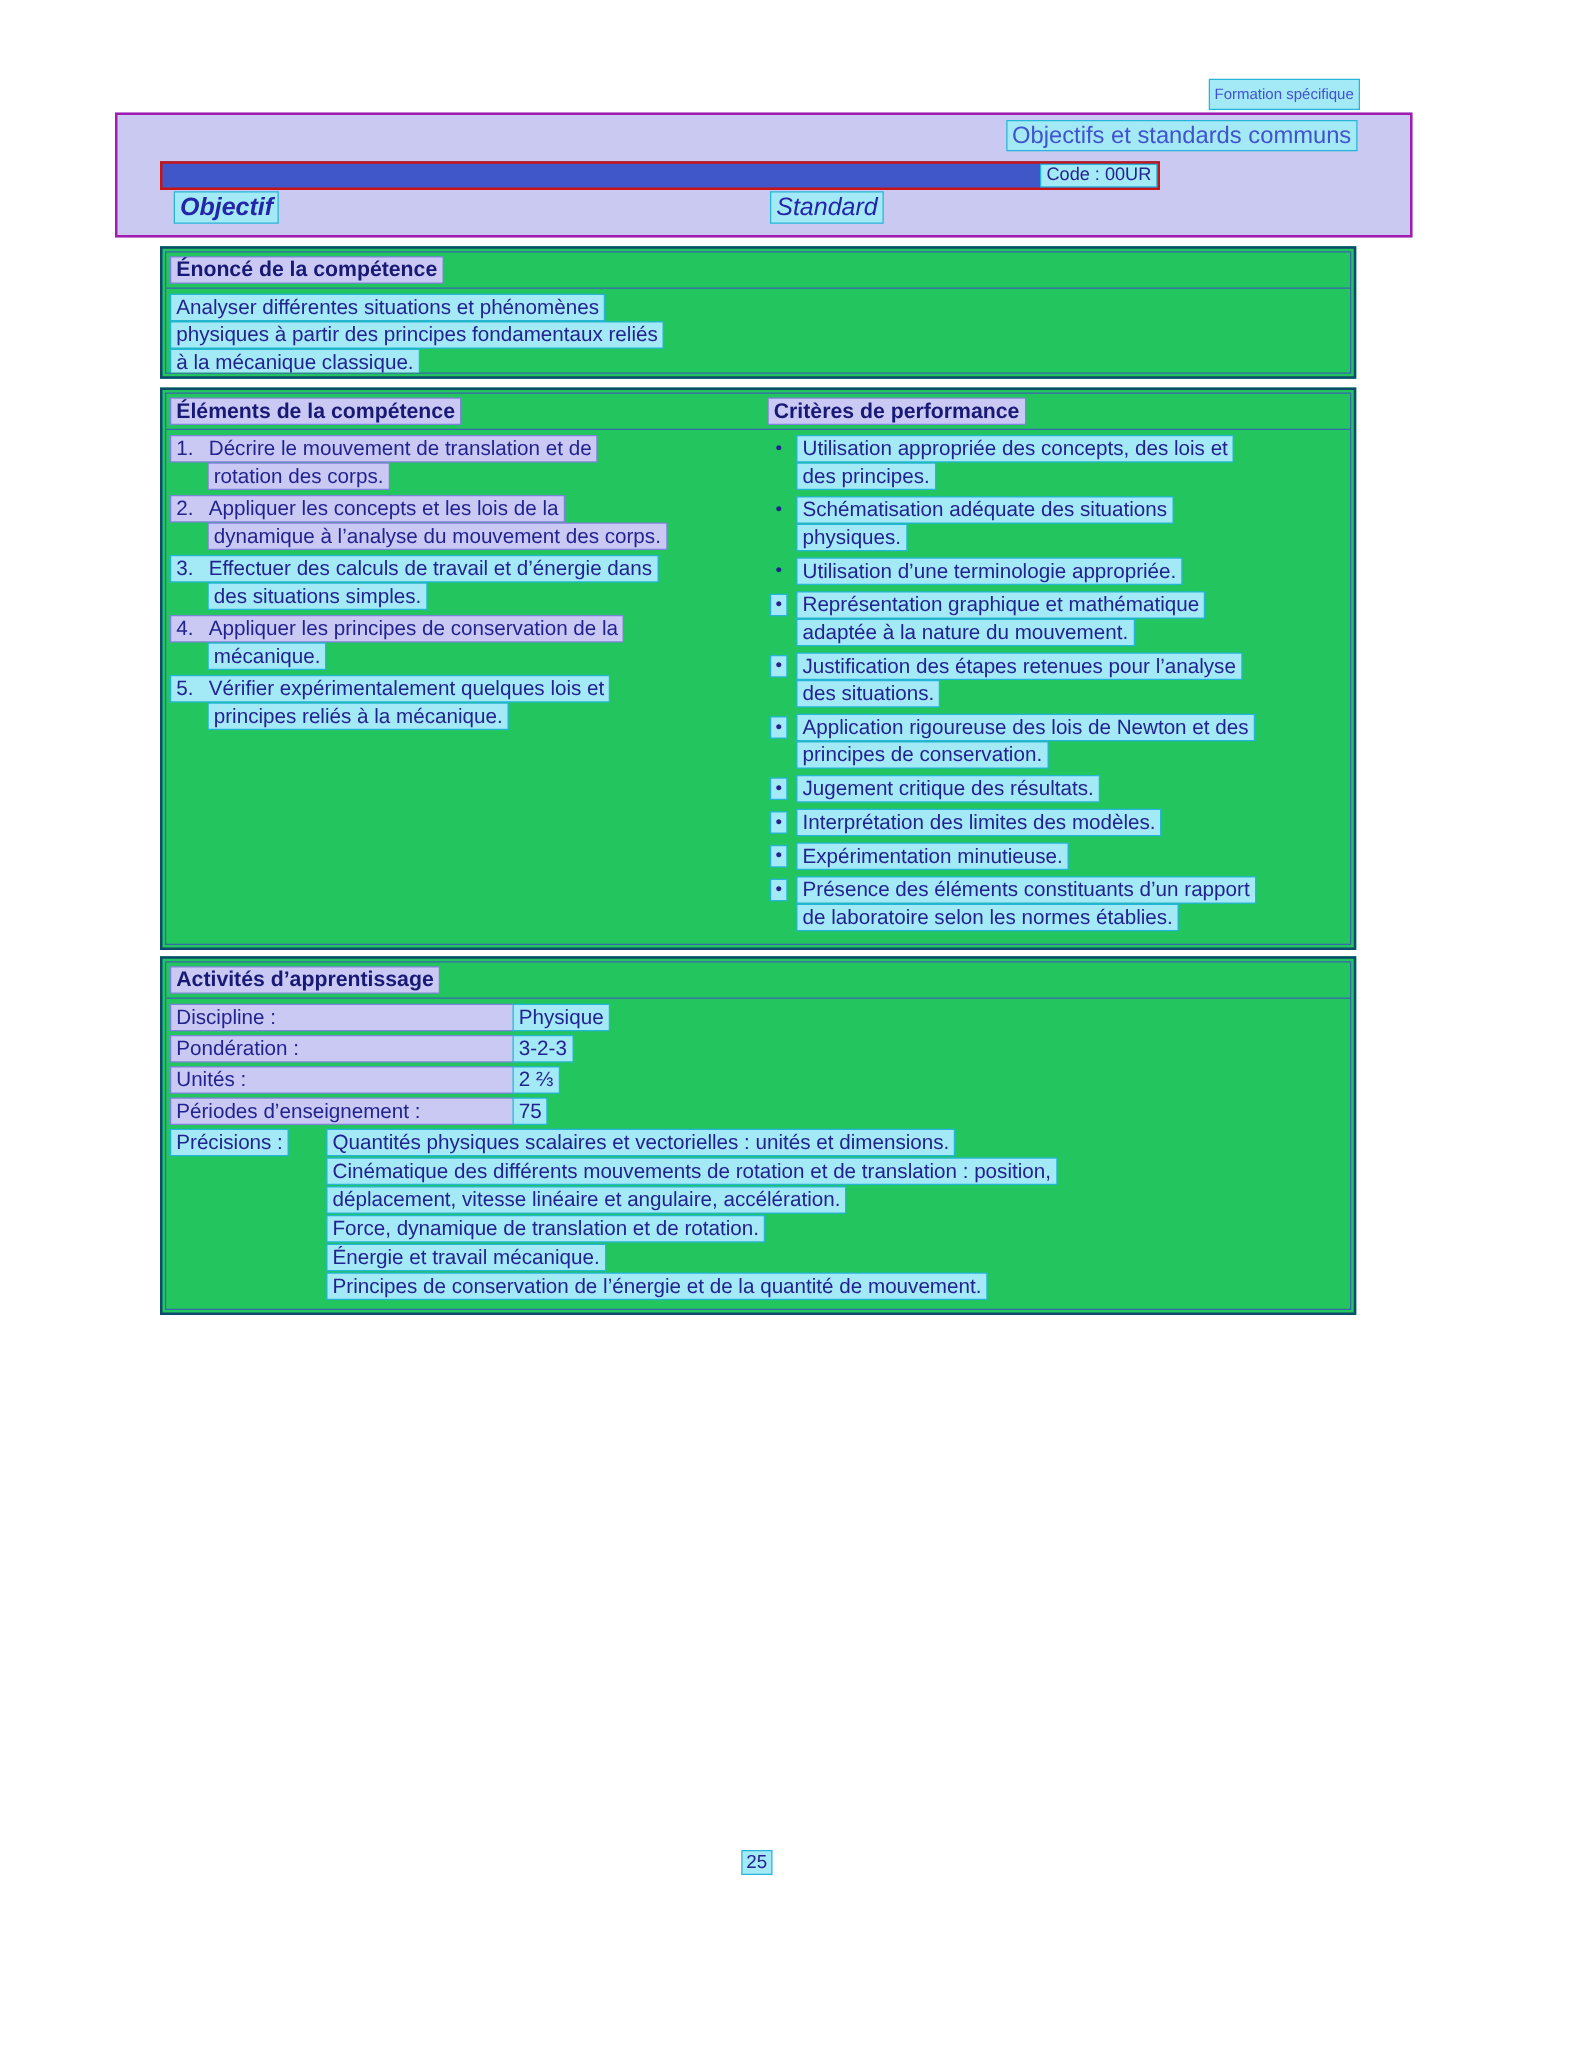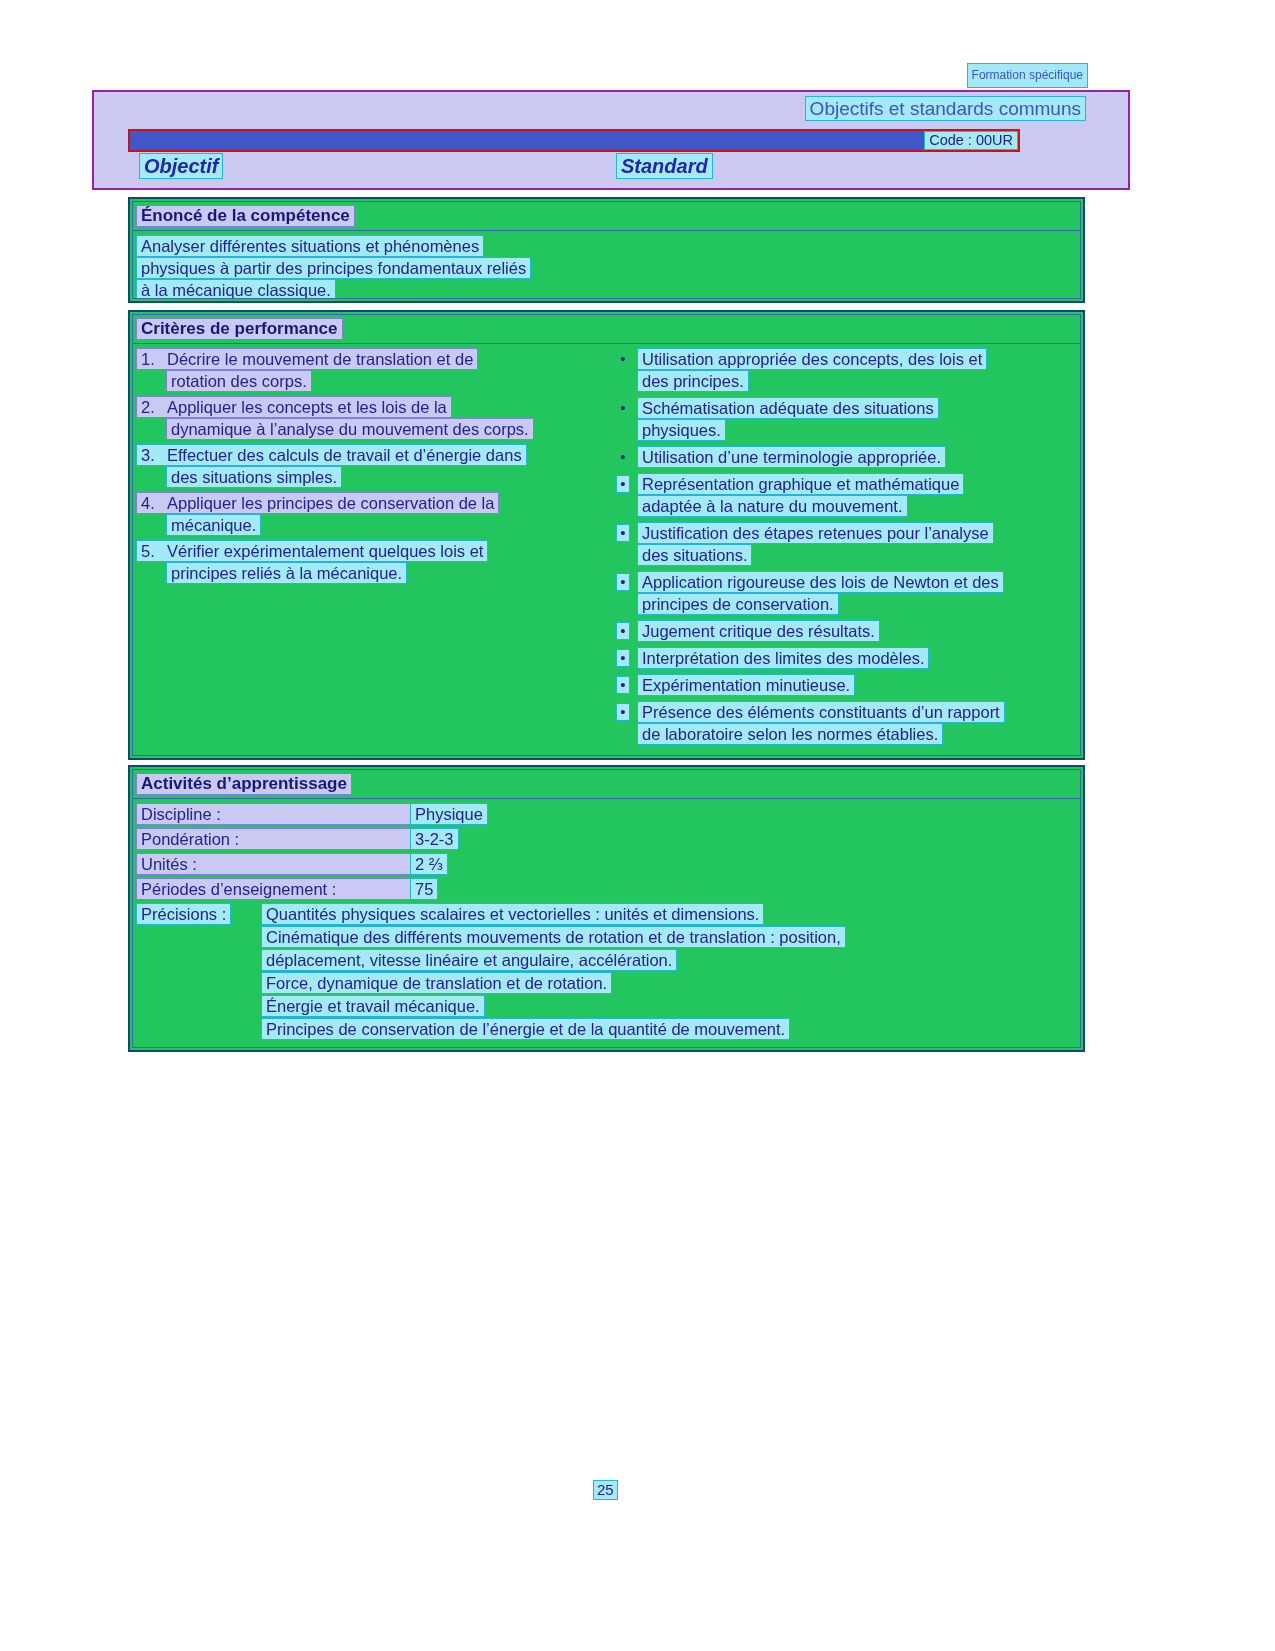--- a/index.html
+++ b/index.html
@@ -13,26 +13,26 @@
   .cy{background:#a4e9f6;box-shadow:0 0 0 1px #25b5d8;}
   .lav{background:#c9c9f4;box-shadow:0 0 0 1px #8080dd;}
 
   .kicker{position:absolute;top:64px;right:188px;font-size:12px;color:#4052cc;}
   .kicker .hl{line-height:21px;}
 
   .panel{position:absolute;left:92px;top:90px;width:1038px;height:100px;
     background:#c9c9f2;border:2px solid #a21caf;box-sizing:border-box;}
   .subtitle{position:absolute;top:5px;right:43px;font-size:19px;color:#4052cc;}
   .subtitle .hl{line-height:21px;}
-  .banner{position:absolute;left:34px;top:37px;width:892px;height:23px;
+  .banner{position:absolute;left:34px;top:37px;width:800px;height:23px;
     background:#3f57c9;border:2px solid #c81414;box-sizing:border-box;
     display:flex;align-items:center;justify-content:flex-end;}
   .banner .hl{font-size:14.5px;line-height:15px;margin-right:1px;}
   .objstd-obj{position:absolute;left:46px;top:62px;font-size:20px;font-weight:bold;font-style:italic;color:#2525a8;}
-  .objstd-std{position:absolute;left:523px;top:62px;font-size:20px;font-weight:bold;font-style:italic;color:#2525a8;}
+  .objstd-std{position:absolute;left:523px;top:62px;font-size:20px;font-weight:normal;font-style:italic;color:#2525a8;}
   .objstd-obj .hl,.objstd-std .hl{line-height:22px;}
 
   .section{position:absolute;left:128px;width:957px;border:2px solid #0c4a6e;background:#22c55e;box-sizing:border-box;}
   .section-inner{position:absolute;left:2px;top:2px;right:2px;bottom:2px;border:1px solid #3a66ad;overflow:hidden;}
   .sec-title{border-bottom:1px solid #3a66ad;padding:4px 4px;font-weight:bold;font-size:17px;color:#181875;}
   .sec-title-row{display:flex;border-bottom:1px solid #3a66ad;padding:4px 4px;font-weight:bold;font-size:17px;color:#181875;}
   .tcol-left{width:478px;}
   .tcol-right{flex:1;}
   .sec-body{padding:5px 4px;}
 
@@ -96,20 +96,23 @@
         <div class="ln"><span class="hl cy">Analyser différentes situations et phénomènes</span></div>
         <div class="ln"><span class="hl cy">physiques à partir des principes fondamentaux reliés</span></div>
         <div class="ln"><span class="hl cy">à la mécanique classique.</span></div>
       </div>
     </div>
   </div>
 
   <div class="section s-comp">
     <div class="section-inner">
       <div class="sec-title-row">
+        <div class="tcol-left">
+          <span class="hl lav">Éléments de la compétence</span>
+        </div>
         <div class="tcol-right">
           <span class="hl lav">Critères de performance</span>
         </div>
       </div>
       <div class="sec-body cols">
 
         <div class="colL">
           <div class="elem">
             <div class="ln"><span class="hl lav"><span class="num">1.</span><span>Décrire le mouvement de translation et de</span></span></div>
             <div class="ln cont"><span class="hl lav">rotation des corps.</span></div>

